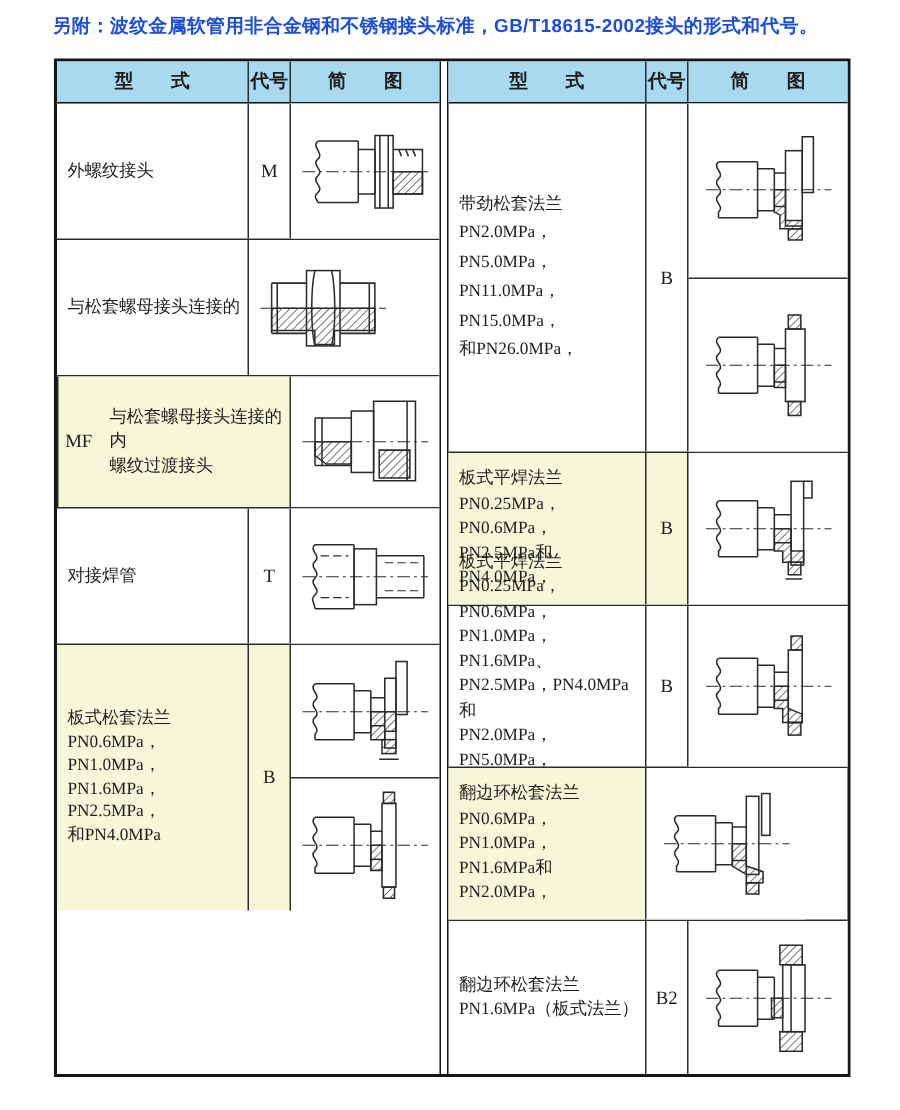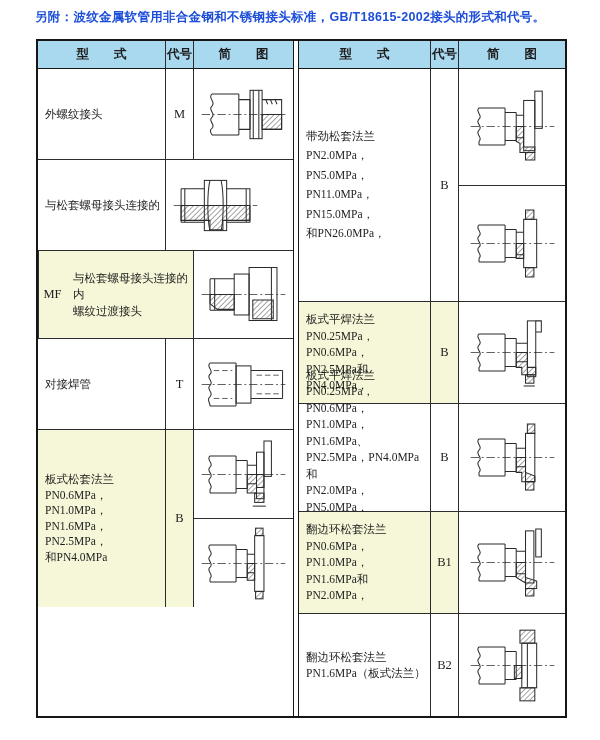--- a/index.html
+++ b/index.html
@@ -303,23 +303,20 @@
             </div>
         </div>
       </div>
 
       <div class="row yellow" style="height:102px">
         <div class="cell c-type">
           <div>翻边环松套法兰</div>
           <div>PN0.6MPa，PN1.0MPa，</div>
           <div>PN1.6MPa和PN2.0MPa，</div>
         </div>
-        <div class="cell c-code">
-          <span>B1</span>
-        </div>
         <div class="cell c-diag">
           <div class="dcell">
               <svg class="diag" width="93" height="79" viewBox="0 0 100 84">
                 <g fill="none" stroke="#2b2b2b" stroke-width="1.1">
                   <path d="M14,22 C9,26 19,30 14,34 C9,38 19,42 14,46 C9,50 19,54 14,58 L14,62"></path>
                   <path d="M14,22 H42 M14,62 H42 M42,22 V62 M42,27 H54 M42,57 H54 M54,27 V57"></path>
                   <path d="M5,42 H95" stroke-width="0.8" stroke-dasharray="9,3,2,3"></path>
                   <path d="M54,30 H64 M54,54 H64"></path>
                   <rect x="64" y="8" width="9" height="56"></rect>
                   <rect x="75" y="6" width="6" height="30"></rect>

